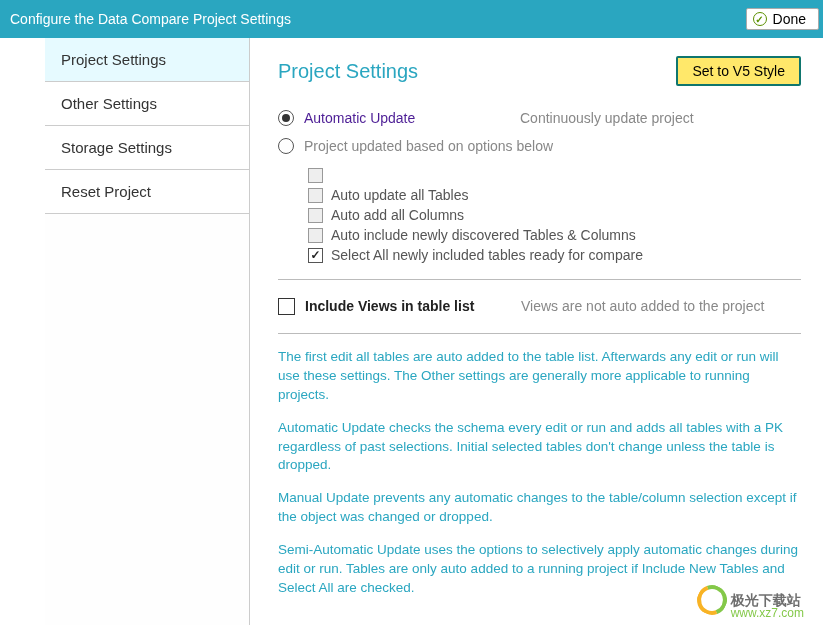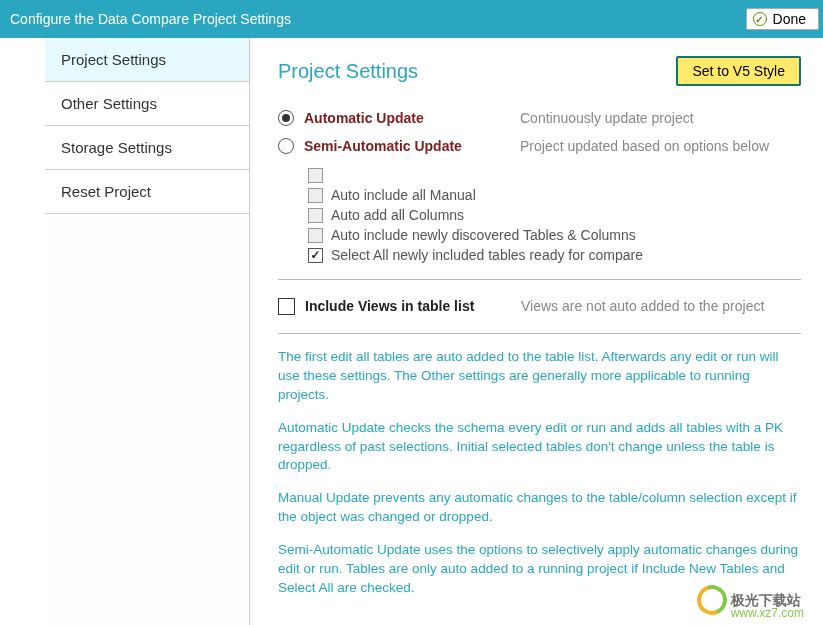--- a/index.html
+++ b/index.html
@@ -18,21 +18,21 @@
 
 .main { flex: 1; padding: 18px 22px 10px 28px; overflow-y: auto; }
 .main-header { display: flex; align-items: center; margin-bottom: 18px; }
 .main-title { color: #2aa6c0; font-size: 20px; font-weight: normal; flex: 1; }
 .style-btn { background: #ffe86a; border: 2px solid #0f766e; padding: 5px 14px; font-size: 14px; cursor: pointer; border-radius: 2px; }
 
 .option-group { margin-bottom: 6px; }
 .option-row { display: flex; align-items: center; padding: 6px 0; }
 .radio { width: 16px; height: 16px; border: 1.5px solid #555; border-radius: 50%; margin-right: 10px; display: flex; align-items: center; justify-content: center; cursor: pointer; flex-shrink: 0; }
 .radio.selected::after { content: ''; width: 8px; height: 8px; background: #333; border-radius: 50%; }
-.option-label { font-weight: 700; color: #7f1d1d; width: 216px; }
+.option-label { font-weight: 400; color: #4c1d95; width: 216px; }
 .option-desc { color: #888; font-size: 14px; }
 
 .sub-options { margin-left: 30px; margin-top: 4px; }
 .sub-row { display: flex; align-items: center; padding: 2px 0; }
 .checkbox { width: 15px; height: 15px; border: 1px solid #999; background: #eee; margin-right: 8px; display: flex; align-items: center; justify-content: center; cursor: pointer; flex-shrink: 0; }
 .checkbox.checked { background: #fff; border-color: #555; }
 .checkbox.checked::after { content: '✓'; color: #222; font-size: 12px; font-weight: bold; }
 .sub-label { color: #555; }
 
 .divider { border: none; border-top: 1px solid #bbb; margin: 14px 0; }
@@ -79,32 +79,31 @@
     </div>
 
     <div class="option-group" id="modes">
         <div class="option-row">
           <span class="radio selected"></span>
           <span class="option-label">Automatic Update</span>
           <span class="option-desc">Continuously update project</span>
         </div>
         <div class="option-row">
           <span class="radio"></span>
-          <span class="option-label">Semi-Automatic Update</span>
           <span class="option-desc">Project updated based on options below</span>
         </div>
       </div>
 
     <div class="sub-options" id="subs">
         <div class="sub-row">
           <span class="checkbox"></span>
         </div>
         <div class="sub-row">
           <span class="checkbox"></span>
-          <span class="sub-label">Auto include all Manual</span>
+          <span class="sub-label">Auto update all Tables</span>
         </div>
         <div class="sub-row">
           <span class="checkbox"></span>
           <span class="sub-label">Auto add all Columns</span>
         </div>
         <div class="sub-row">
           <span class="checkbox"></span>
           <span class="sub-label">Auto include newly discovered Tables &amp; Columns</span>
         </div>
         <div class="sub-row">

